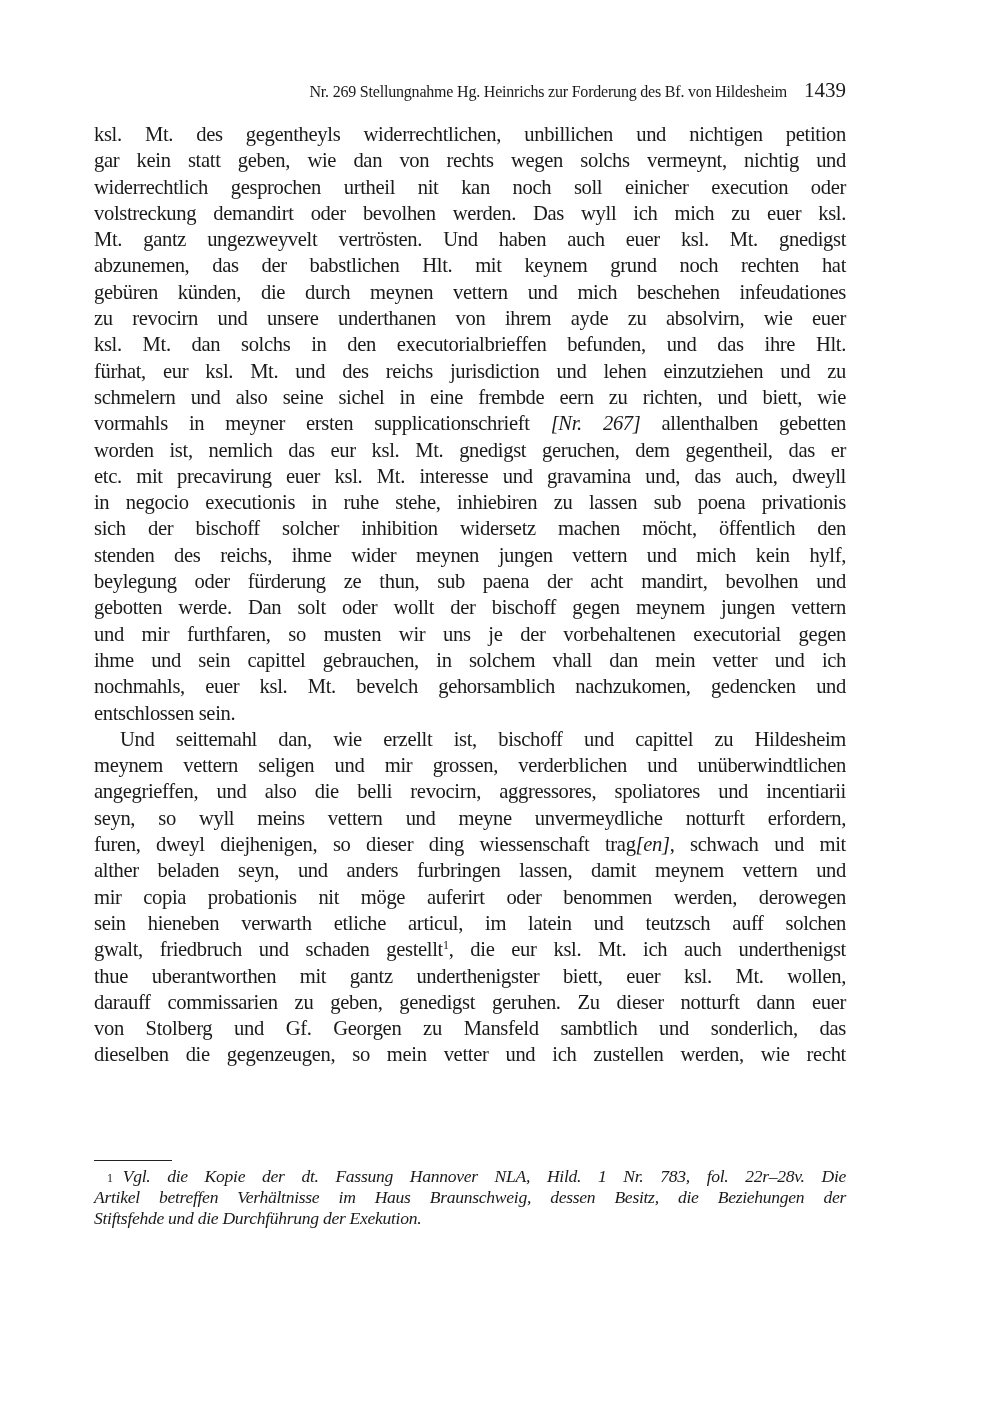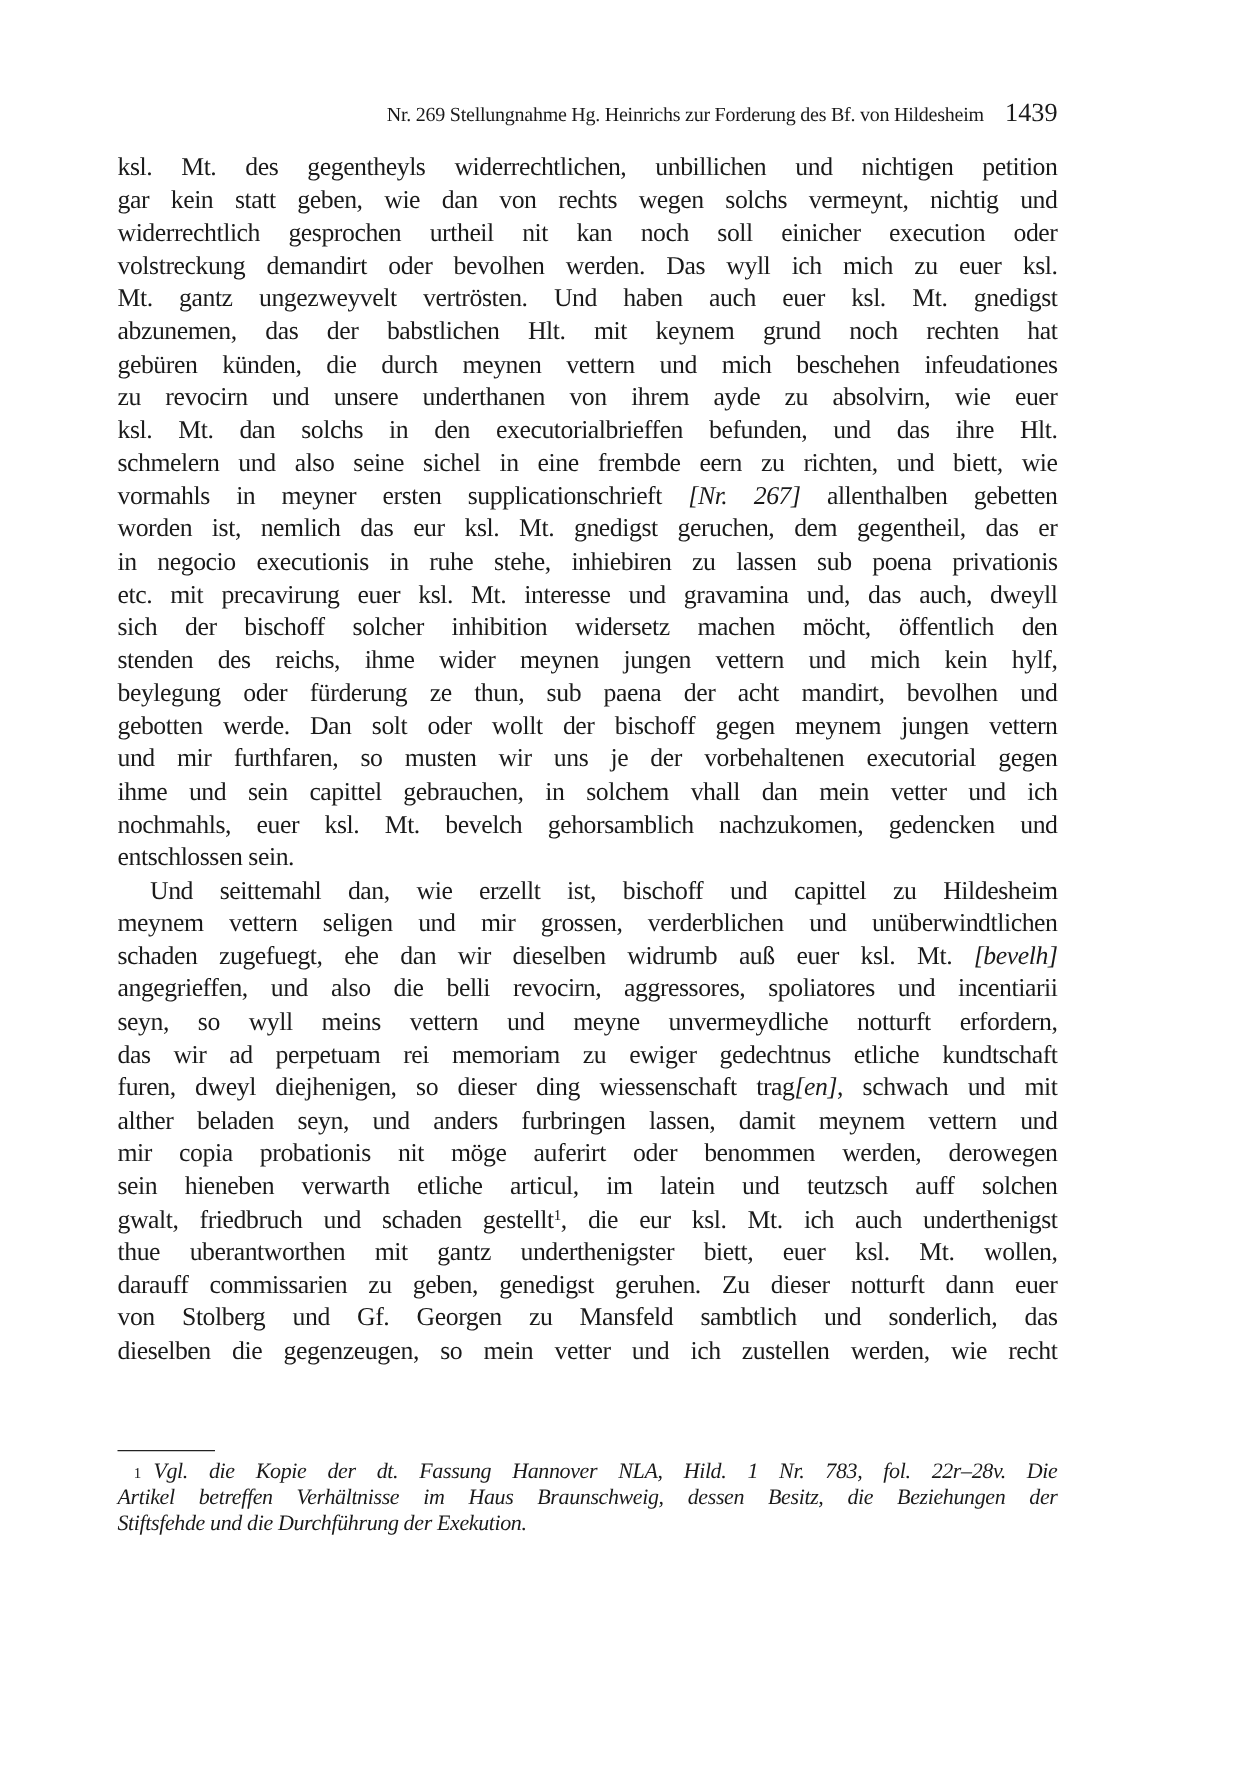--- a/index.html
+++ b/index.html
@@ -37,41 +37,40 @@
   <div>
     <span class="line">ksl. Mt. des gegentheyls widerrechtlichen, unbillichen und nichtigen petition</span>
     <span class="line">gar kein statt geben, wie dan von rechts wegen solchs vermeynt, nichtig und</span>
     <span class="line">widerrechtlich gesprochen urtheil nit kan noch soll einicher execution oder</span>
     <span class="line">volstreckung demandirt oder bevolhen werden. Das wyll ich mich zu euer ksl.</span>
     <span class="line">Mt. gantz ungezweyvelt vertrösten. Und haben auch euer ksl. Mt. gnedigst</span>
     <span class="line">abzunemen, das der babstlichen Hlt. mit keynem grund noch rechten hat</span>
     <span class="line">gebüren künden, die durch meynen vettern und mich beschehen infeudationes</span>
     <span class="line">zu revocirn und unsere underthanen von ihrem ayde zu absolvirn, wie euer</span>
     <span class="line">ksl. Mt. dan solchs in den executorialbrieffen befunden, und das ihre Hlt.</span>
+    <span class="line">fürhat, eur ksl. Mt. und des reichs jurisdiction und lehen einzutziehen und zu</span>
     <span class="line">schmelern und also seine sichel in eine frembde eern zu richten, und biett, wie</span>
     <span class="line"><span>vormahls in meyner ersten supplicationschrieft </span><span class="it">[Nr. 267]</span><span> allenthalben gebetten</span></span>
     <span class="line">worden ist, nemlich das eur ksl. Mt. gnedigst geruchen, dem gegentheil, das er</span>
+    <span class="line">etc. mit precavirung euer ksl. Mt. interesse und gravamina und, das auch, dweyll</span>
     <span class="line">in negocio executionis in ruhe stehe, inhiebiren zu lassen sub poena privationis</span>
-    <span class="line">etc. mit precavirung euer ksl. Mt. interesse und gravamina und, das auch, dweyll</span>
     <span class="line">sich der bischoff solcher inhibition widersetz machen möcht, öffentlich den</span>
     <span class="line">stenden des reichs, ihme wider meynen jungen vettern und mich kein hylf,</span>
     <span class="line">beylegung oder fürderung ze thun, sub paena der acht mandirt, bevolhen und</span>
     <span class="line">gebotten werde. Dan solt oder wollt der bischoff gegen meynem jungen vettern</span>
     <span class="line">und mir furthfaren, so musten wir uns je der vorbehaltenen executorial gegen</span>
     <span class="line">ihme und sein capittel gebrauchen, in solchem vhall dan mein vetter und ich</span>
     <span class="line">nochmahls, euer ksl. Mt. bevelch gehorsamblich nachzukomen, gedencken und</span>
     <span class="line last">entschlossen sein.</span>
   </div>
   <div>
     <span class="line indent">Und seittemahl dan, wie erzellt ist, bischoff und capittel zu Hildesheim</span>
     <span class="line">meynem vettern seligen und mir grossen, verderblichen und unüberwindtlichen</span>
-    <span class="line"><span>schaden zugefuegt, ehe dan wir dieselben widrumb auß euer ksl. Mt. </span><span class="it">[bevelh]</span></span>
     <span class="line">angegrieffen, und also die belli revocirn, aggressores, spoliatores und incentiarii</span>
     <span class="line">seyn, so wyll meins vettern und meyne unvermeydliche notturft erfordern,</span>
-    <span class="line">das wir ad perpetuam rei memoriam zu ewiger gedechtnus etliche kundtschaft</span>
     <span class="line"><span>furen, dweyl diejhenigen, so dieser ding wiessenschaft trag</span><span class="it">[en]</span><span>, schwach und mit</span></span>
     <span class="line">alther beladen seyn, und anders furbringen lassen, damit meynem vettern und</span>
     <span class="line">mir copia probationis nit möge auferirt oder benommen werden, derowegen</span>
     <span class="line">sein hieneben verwarth etliche articul, im latein und teutzsch auff solchen</span>
     <span class="line"><span>gwalt, friedbruch und schaden gestellt</span><sup class="fn">1</sup><span>, die eur ksl. Mt. ich auch underthenigst</span></span>
     <span class="line">thue uberantworthen mit gantz underthenigster biett, euer ksl. Mt. wollen,</span>
     <span class="line">darauff commissarien zu geben, genedigst geruhen. Zu dieser notturft dann euer</span>
     <span class="line">von Stolberg und Gf. Georgen zu Mansfeld sambtlich und sonderlich, das</span>
     <span class="line">dieselben die gegenzeugen, so mein vetter und ich zustellen werden, wie recht</span>
   </div>

